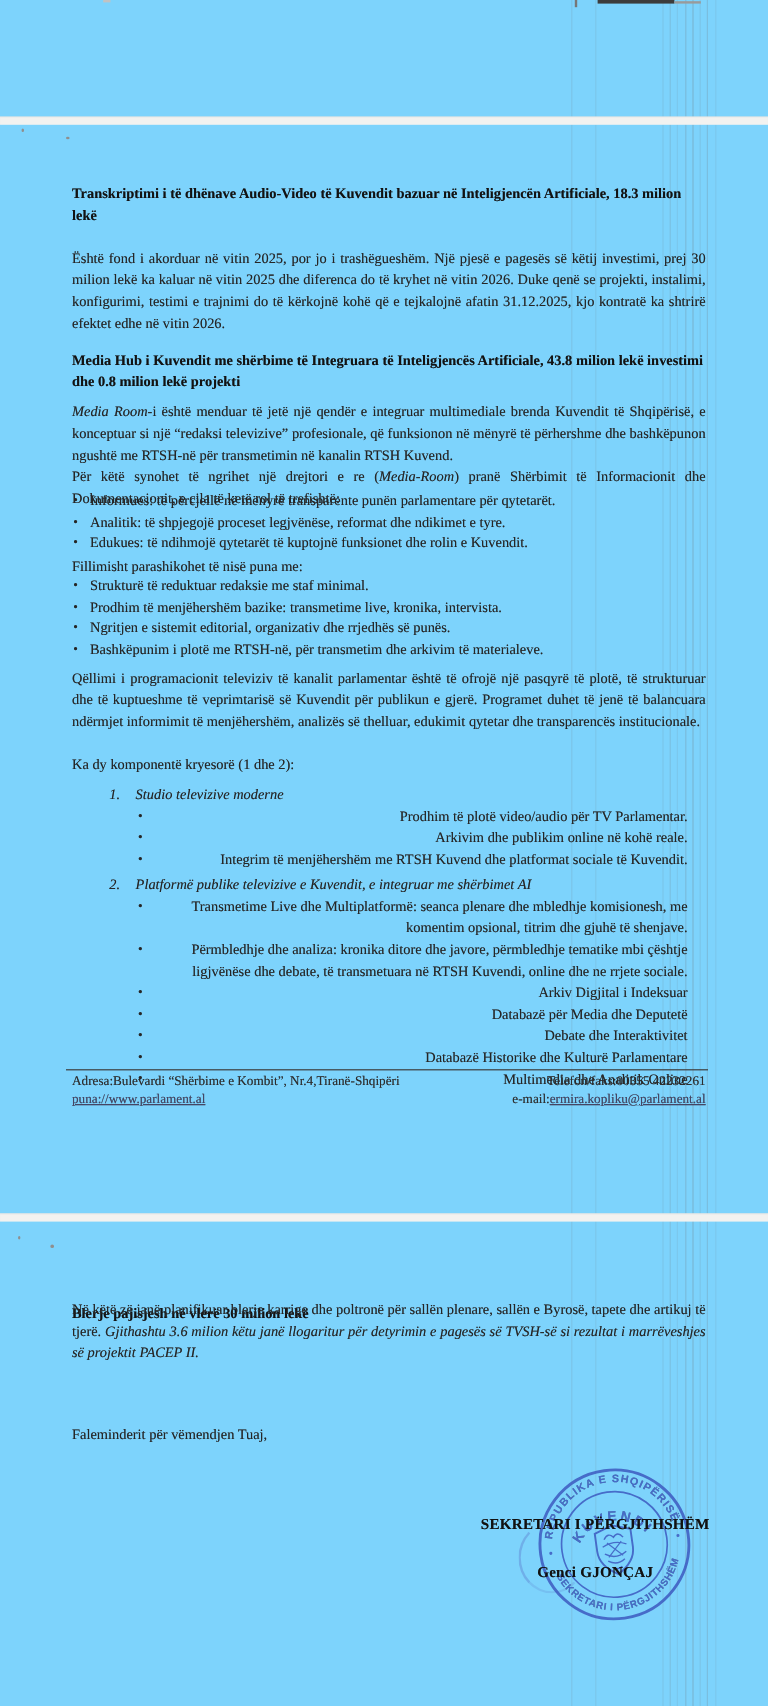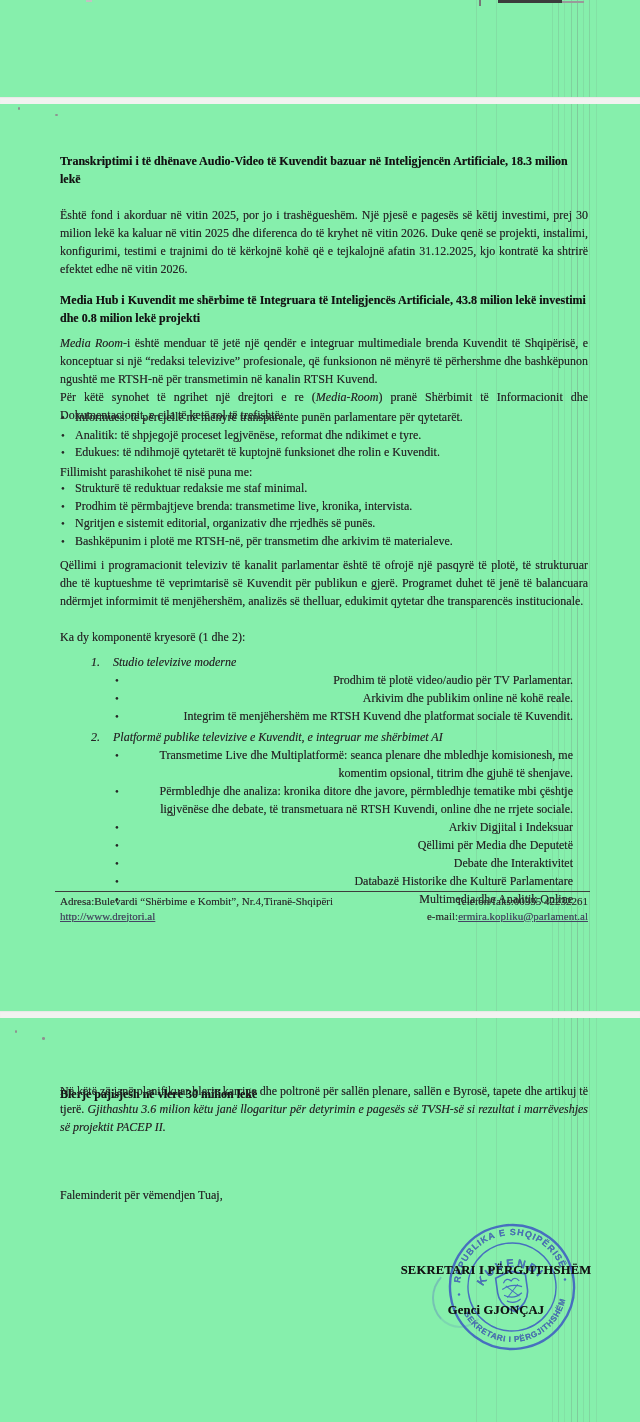--- a/index.html
+++ b/index.html
@@ -1,18 +1,18 @@
 <!DOCTYPE html>
 <html><head>
 <meta charset="utf-8">
 <style>
   html,body{margin:0;padding:0;background:#e9e9e9;}
   .canvas{
     position:relative;width:640px;height:1422px;margin:0 auto;
-    background:#86efac;overflow:hidden;
+    background:#7dd3fc;overflow:hidden;
     font-family:"Liberation Serif","DejaVu Serif",serif;
     color:#262626;
   }
   .scan-text{text-shadow:0 0 .45px rgba(40,40,40,.55);}
   .band{position:absolute;left:0;width:640px;background:#f2f2f0;box-shadow:0 1px 1px rgba(0,0,0,.04) inset;}
   .vline{position:absolute;top:0;height:1422px;width:1px;background:#6e6e6e;pointer-events:none;}
   .artifact{position:absolute;pointer-events:none;}
   .blk{position:absolute;left:60px;width:528px;font-size:12px;line-height:18px;}
   .jst{text-align:justify;}
   h2{margin:0;font-size:12.6px;line-height:19px;font-weight:bold;color:#121212;}
@@ -78,21 +78,21 @@
   <ul class="blk doclist indent1" style="top:409px;line-height:17.6px">
     <li>Informues: të përcjellë në mënyrë transparente punën parlamentare për qytetarët.</li>
     <li>Analitik: të shpjegojë proceset legjvënëse, reformat dhe ndikimet e tyre.</li>
     <li>Edukues: të ndihmojë qytetarët të kuptojnë funksionet dhe rolin e Kuvendit.</li>
   </ul>
 
   <p class="blk" style="top:463px">Fillimisht parashikohet të nisë puna me:</p>
 
   <ul class="blk doclist indent1" style="top:480px;line-height:17.7px">
     <li>Strukturë të reduktuar redaksie me staf minimal.</li>
-    <li>Prodhim të përmbajtjeve brenda: transmetime live, kronika, intervista.</li>
+    <li>Prodhim të menjëhershëm bazike: transmetime live, kronika, intervista.</li>
     <li>Ngritjen e sistemit editorial, organizativ dhe rrjedhës së punës.</li>
     <li>Bashkëpunim i plotë me RTSH-në, për transmetim dhe arkivim të materialeve.</li>
   </ul>
 
   <p class="blk jst" style="top:556px">Qëllimi i programacionit televiziv të kanalit parlamentar është të ofrojë një pasqyrë të plotë, të strukturuar dhe të kuptueshme të veprimtarisë së Kuvendit për publikun e gjerë. Programet duhet të jenë të balancuara ndërmjet informimit të menjëhershëm, analizës së thelluar, edukimit qytetar dhe transparencës institucionale.</p>
 
   <p class="blk" style="top:628px">Ka dy komponentë kryesorë (1 dhe 2):</p>
 
   <div class="blk" style="top:653px">
     <p class="numline it"><span class="num">1.</span><span>Studio televizive moderne</span></p>
@@ -102,31 +102,31 @@
       <li>Integrim të menjëhershëm me RTSH Kuvend dhe platformat sociale të Kuvendit.</li>
     </ul>
   </div>
 
   <div class="blk" style="top:728px">
     <p class="numline it"><span class="num">2.</span><span>Platformë publike televizive e Kuvendit, e integruar me shërbimet AI</span></p>
     <ul class="doclist sublist">
       <li>Transmetime Live dhe Multiplatformë: seanca plenare dhe mbledhje komisionesh, me komentim opsional, titrim dhe gjuhë të shenjave.</li>
       <li>Përmbledhje dhe analiza: kronika ditore dhe javore, përmbledhje tematike mbi çështje ligjvënëse dhe debate, të transmetuara në RTSH Kuvendi, online dhe ne rrjete sociale.</li>
       <li>Arkiv Digjital i Indeksuar</li>
-      <li>Qëllimi për Media dhe Deputetë</li>
+      <li>Databazë për Media dhe Deputetë</li>
       <li>Debate dhe Interaktivitet</li>
       <li>Databazë Historike dhe Kulturë Parlamentare</li>
       <li>Multimedia dhe Analitik Online</li>
     </ul>
   </div>
 
   <div class="footer-rule" style="top:891px"></div>
   <div class="footer-col" style="left:60px;top:894px;width:330px">
     <div>Adresa:Bulevardi “Shërbime e Kombit”, Nr.4,Tiranë-Shqipëri</div>
-    <div><span class="lnk">http://www.drejtori.al</span></div>
+    <div><span class="lnk">puna://www.parlament.al</span></div>
   </div>
   <div class="footer-col" style="left:396px;top:894px;width:192px;text-align:right">
     <div>Telefon/faks:00355 42232261</div>
     <div><span>e-mail:</span><span class="lnk">ermira.kopliku@parlament.al</span></div>
   </div>
 
   <h2 class="blk" style="top:1085px">Blerje pajisjesh në vlerë 30 milion lekë</h2>
 
   <p class="blk jst" style="top:1082px"><span>Në këtë zë janë planifikuar blerje karrige dhe poltronë për sallën plenare, sallën e Byrosë, tapete dhe artikuj të tjerë. </span><span class="it">Gjithashtu 3.6 milion këtu janë llogaritur për detyrimin e pagesës së TVSH-së si rezultat i marrëveshjes së projektit PACEP II.</span></p>
 

